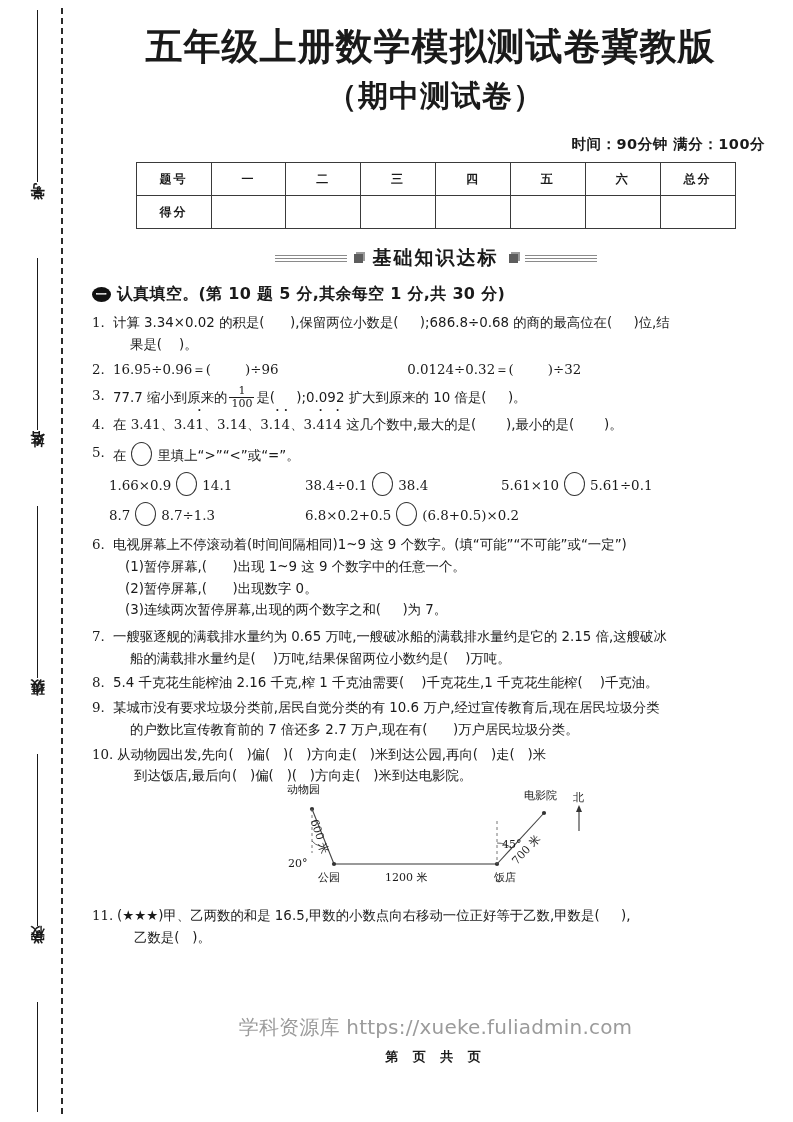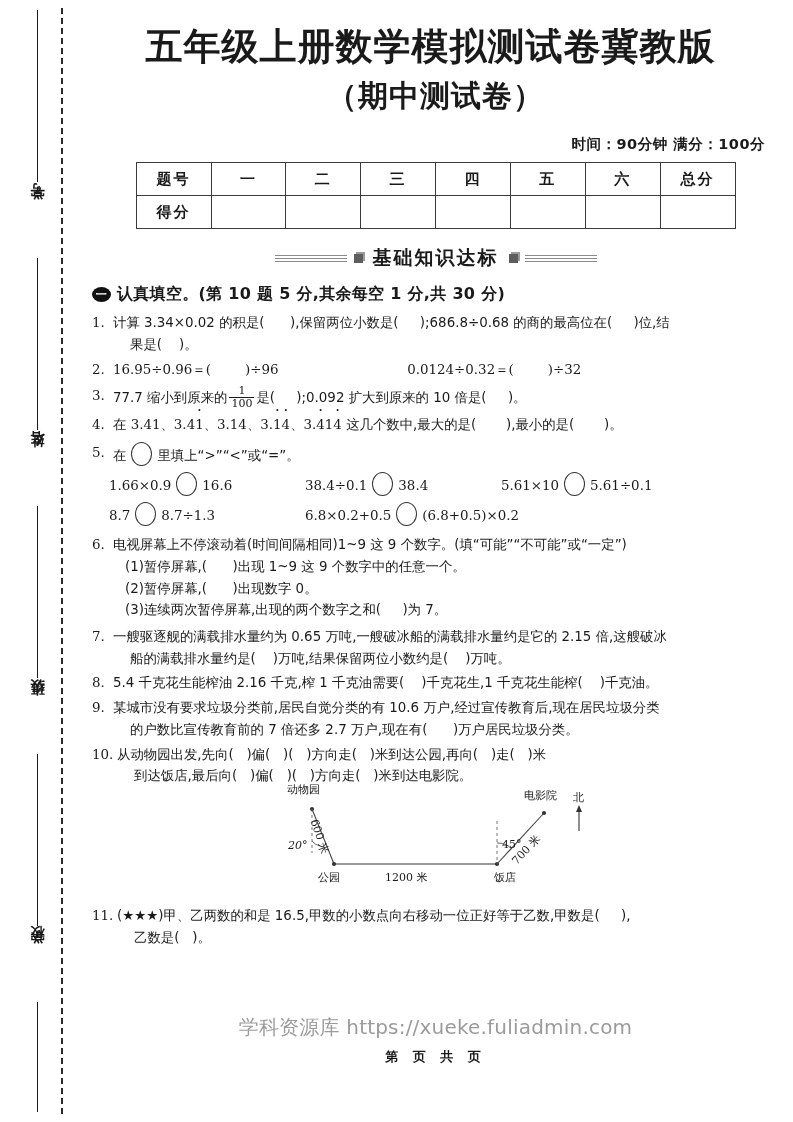--- a/index.html
+++ b/index.html
@@ -61,21 +61,21 @@
   table.score{
     border-collapse:collapse;
     margin:8px auto 0 auto;
     width:600px;
     table-layout:fixed;
   }
   table.score td{
     border:1.3px solid #3a3a3a;
     height:30px;
     text-align:center;
-    font-size:15px;
+    font-size:12px;
     font-weight:bold;
     letter-spacing:2px;
     margin-top:17px;
   }
   table.score td.hd{width:72px;}
 
   
   .banner{
     display:flex;align-items:center;justify-content:center;
     margin-top:16px;gap:7px;
@@ -287,21 +287,21 @@
     <div class="q" style="margin-top:6px;display:block;">
       <div style="display:flex;">
         <span class="q-num num">5.</span>
         <span>
           <span>在</span><span class="circ"></span><span>里填上“&gt;”“&lt;”或“=”。</span>
         </span>
       </div>
 
       <div class="cmp-row">
         <span class="cmp-cell">
-          <span>1.66×0.9</span><span class="circ"></span><span>16.6</span>
+          <span>1.66×0.9</span><span class="circ"></span><span>14.1</span>
         </span>
         <span class="cmp-cell">
           <span>38.4÷0.1</span><span class="circ"></span><span>38.4</span>
         </span>
         <span class="cmp-cell wide">
           <span>5.61×10</span><span class="circ"></span><span>5.61÷0.1</span>
         </span>
       </div>
 
       <div class="cmp-row">
@@ -394,21 +394,21 @@
         <span class="dlabel" style="left:5px;top:-10px;">动物园</span>
         <span class="dlabel" style="left:36px;top:78px;">公园</span>
         <span class="dlabel" style="left:212px;top:78px;">饭店</span>
         <span class="dlabel" style="left:242px;top:-4px;">电影院</span>
         <span class="dlabel" style="left:291px;top:-2px;">北</span>
 
         <span class="dlabel serif rot-a" style="left:40px;top:26px;">600 米</span>
         <span class="dlabel serif" style="left:103px;top:78px;">1200 米</span>
         <span class="dlabel serif rot-b" style="left:226px;top:66px;">700 米</span>
 
-        <span class="dlabel serif" style="left:6px;top:46px;font-style:italic;">20°</span>
+        <span class="dlabel serif" style="left:6px;top:64px;">20°</span>
         <span class="dlabel serif" style="left:220px;top:45px;">45°</span>
       </div>
     </div>
 
     <div class="q" style="margin-top:9px;">
       <span class="q-num num" style="width:25px;">11.</span>
       <span class="q-body">
         <span>(★★★)</span><span>甲、乙两数的和是 16.5,甲数的小数点向右移动一位正好等于乙数,甲数是(</span><span class="blank">&nbsp;&nbsp;&nbsp;&nbsp;&nbsp;</span><span>),</span>
         <div class="indent">
           <span>乙数是(</span><span class="blank">&nbsp;&nbsp;&nbsp;</span><span>)。</span>

